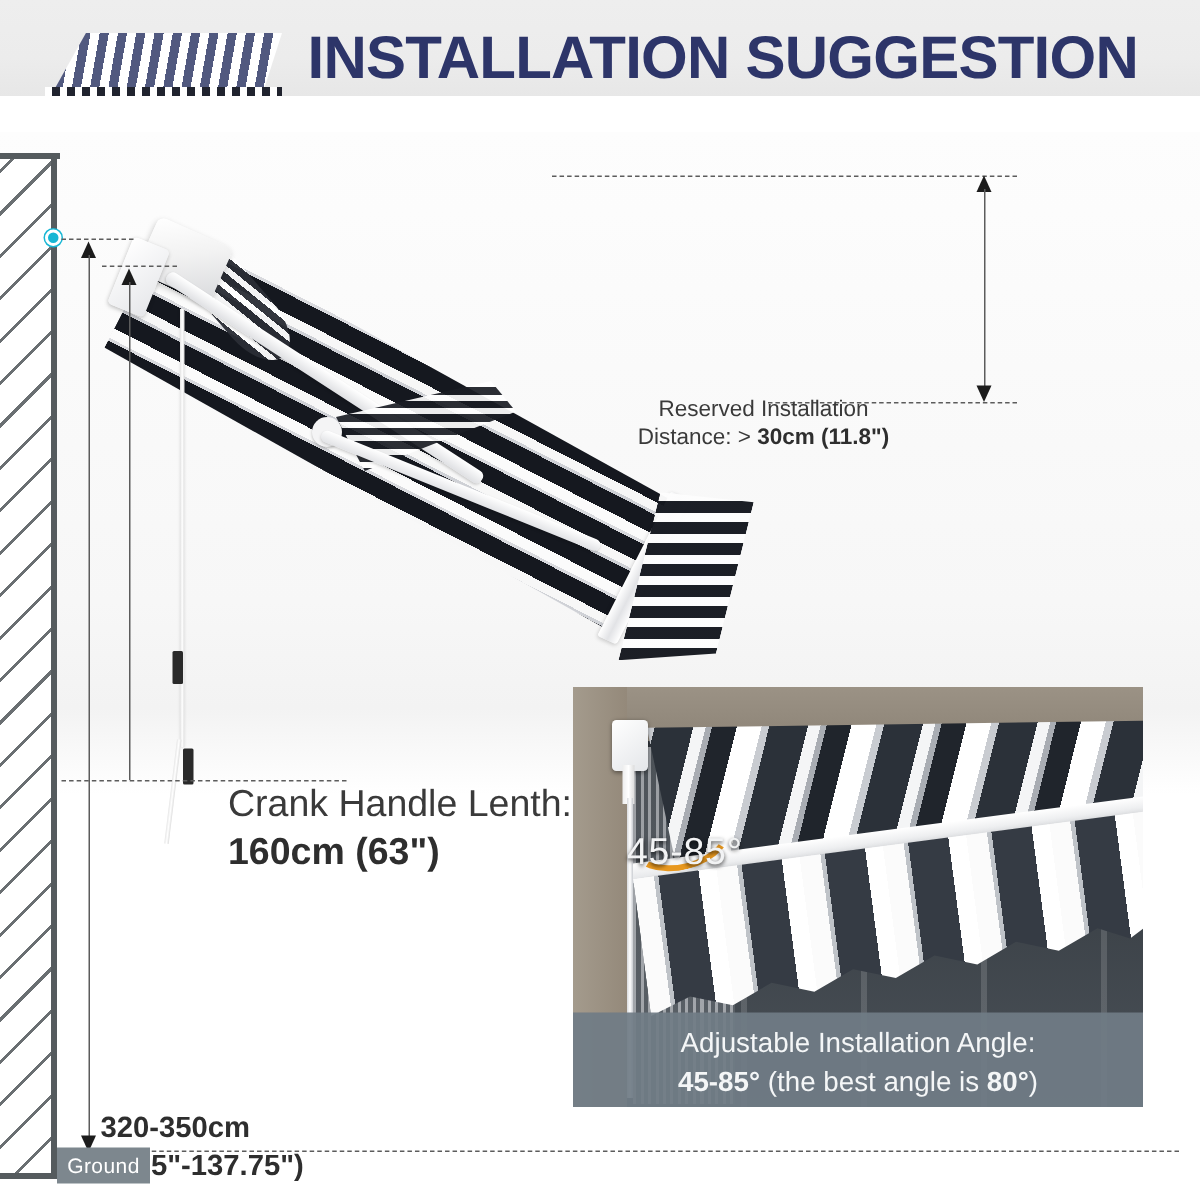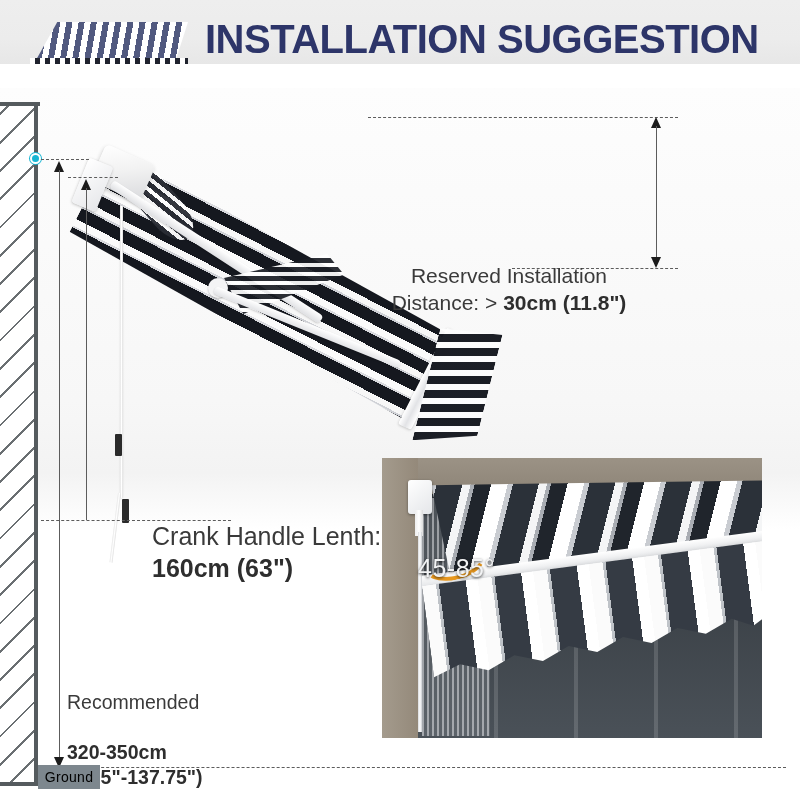--- a/index.html
+++ b/index.html
@@ -209,32 +209,32 @@
     background: #17b6d4; border: 2px solid #ffffff;
     box-shadow: 0 0 0 1px #17b6d4;
   }
 
   
   .txt { position: absolute; color: #3a3a3a; line-height: 1.28; }
   .txt .b { font-weight: bold; color: #2e2e2e; }
 
   .label-reserved {
     left: 378px; top: 175px; width: 262px;
-    text-align: center; font-size: 21px;
+    text-align: center; font-size: 15px;
   }
   .label-crank {
     left: 152px; top: 432px; width: 230px; font-size: 25px;
   }
   .label-height {
     left: 67px; top: 602px; width: 250px; font-size: 19.5px;
   }
 
   .ground-tag {
     position: absolute; left: 38px; top: 765px; width: 62px; height: 24px;
-    background: #7d878e; color: #000000;
+    background: #7d878e; color: #ffffff;
     font-size: 14px; line-height: 24px; text-align: center;
     letter-spacing: .3px;
   }
 
   
   .photo {
     position: absolute; left: 382px; top: 458px; width: 380px; height: 280px;
     overflow: hidden; background: #3b3f44;
   }
   .ph-soffit {
@@ -402,21 +402,21 @@
       <span>Reserved Installation</span><br>
       <span>Distance: &gt; </span><span class="b">30cm (11.8")</span>
     </div>
 
     <div class="txt label-crank">
       <span>Crank Handle Lenth:</span><br>
       <span class="b">160cm (63")</span>
     </div>
 
     <div class="txt label-height">
-      <span>Recommended</span><br>
+      <br>
       <br>
       <span class="b">320-350cm</span><br>
       <span class="b">(98.5"-137.75")</span>
     </div>
 
   </div>
 
   <div class="ground-tag">Ground</div>
 
   <div class="photo">
@@ -428,14 +428,18 @@
     <div class="ph-canopy"></div>
     <div class="ph-frontbar"></div>
     <div class="ph-valance"></div>
     <div class="ph-mount"></div>
     <div class="ph-mount-stem"></div>
     <div class="ph-rod"></div>
     <div class="ph-arc"></div>
     <div class="ph-angle-label">45-85°</div>
   </div>
 
+  <div class="ph-caption">
+    <span>Adjustable Installation Angle:</span><br>
+    <span class="b">45-85°</span><span> (the best angle is </span><span class="b">80°</span><span>)</span>
+  </div>
 
 </div>
 
 </body></html>

